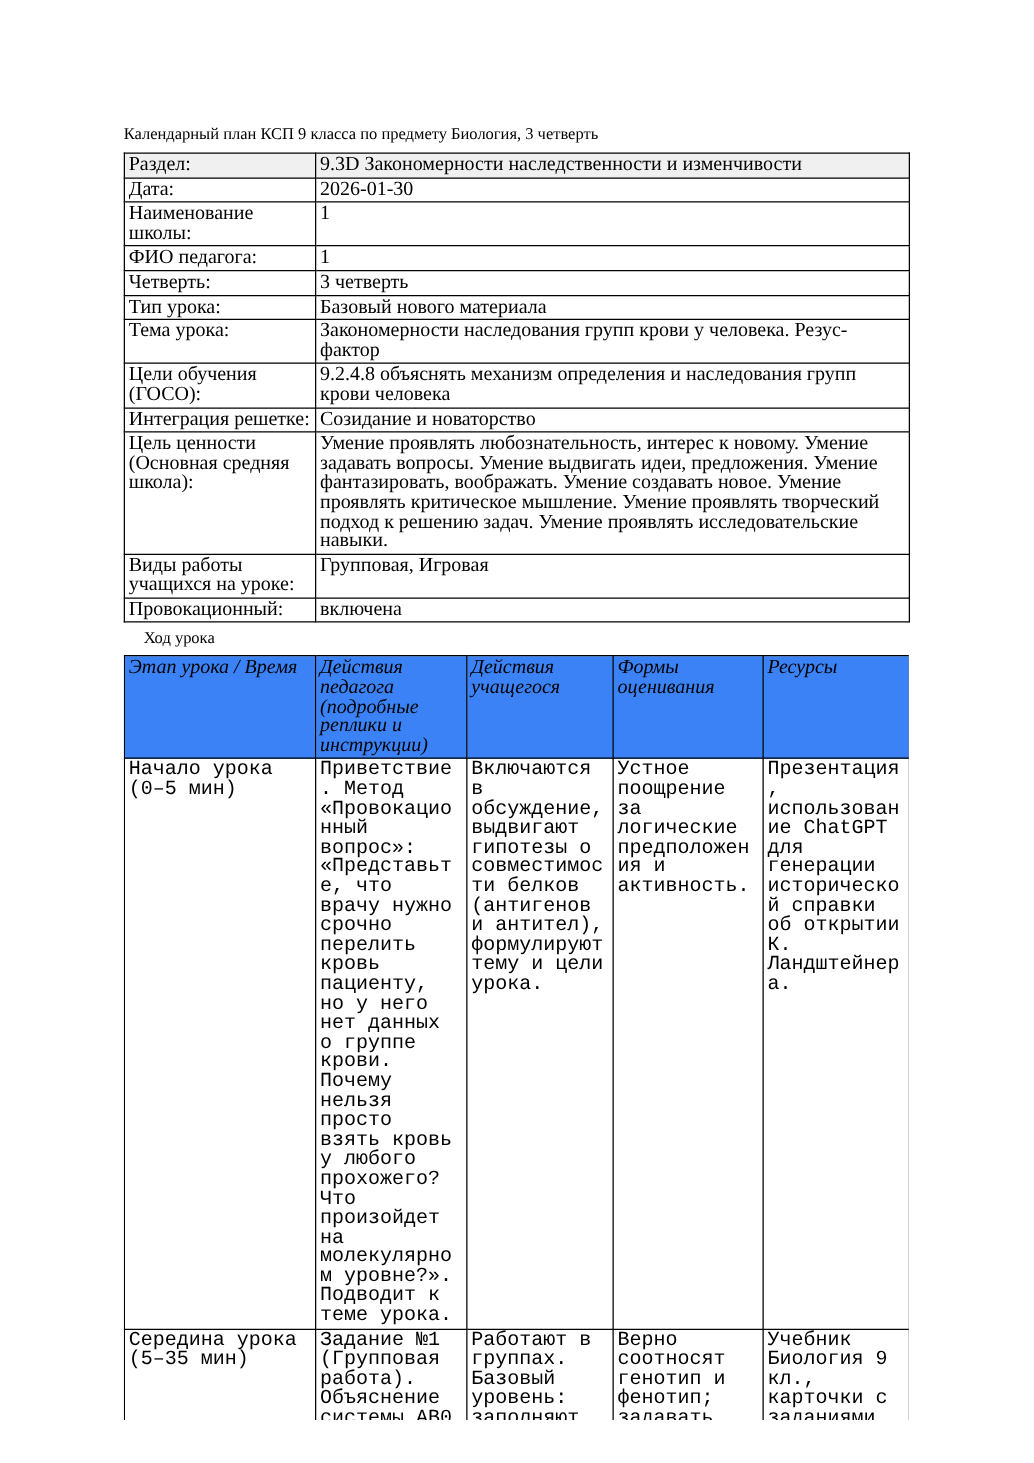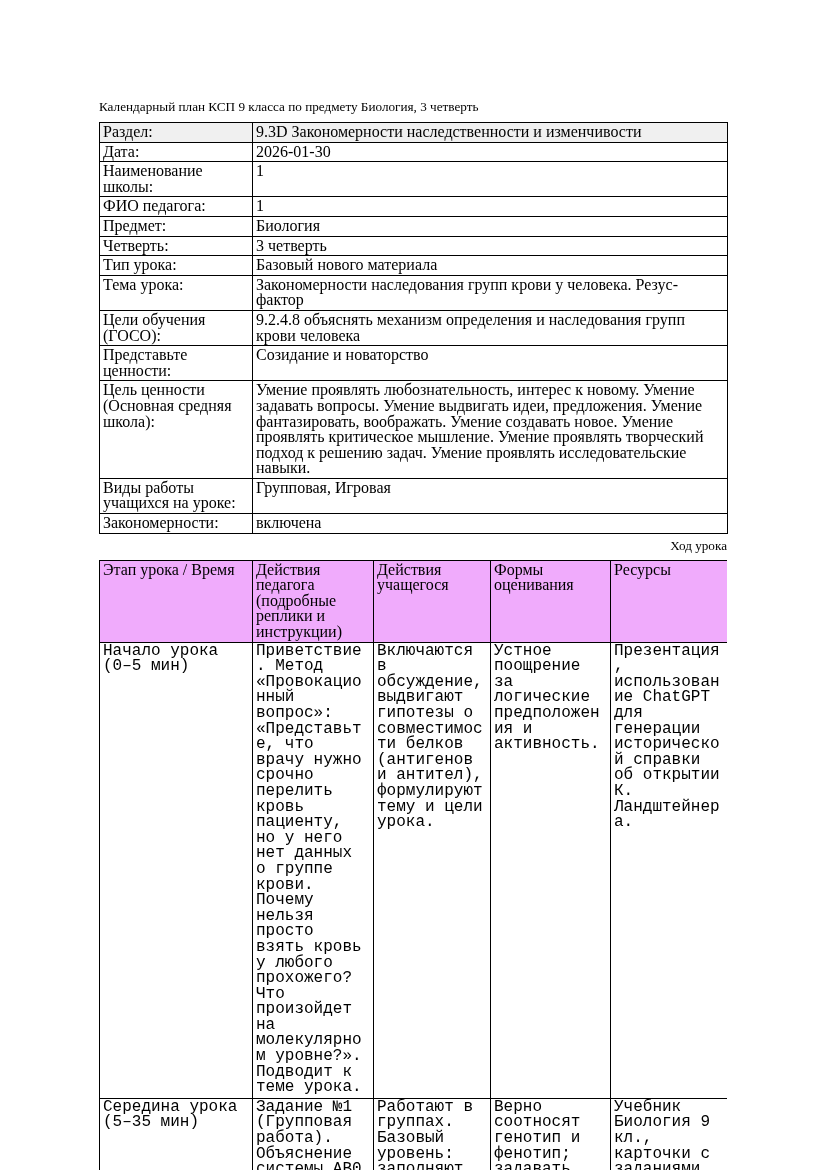--- a/index.html
+++ b/index.html
@@ -57,30 +57,29 @@
 
   
   .info-table col.k { width: 153px; }
   .info-table col.v { width: 475px; }
   .info-table tr.shaded td { background: #f0f0f0; }
 
   .section-label {
     font-size: 13.2px;
     line-height: 16px;
     margin: 4px 0 6px 16px;
-    text-align: right;
   }
 
   
   .flow-table col.c1 { width: 153px; }
   .flow-table col.c2 { width: 121px; }
   .flow-table col.c3 { width: 117px; }
   .flow-table col.c4 { width: 120px; }
   .flow-table col.c5 { width: 117px; }
-  .flow-table thead td { background: #f0abfc; }
+  .flow-table thead td { background: #3b82f6; font-style: italic; }
   .flow-table td { vertical-align: top; }
   .flow-table .row-body td { height: 258px; font-family: Liberation Mono, monospace; }
   .flow-table .row-body.last td { height: 215px; }
 
   
   .flow-wrap {
     max-height: 612px;
     overflow: hidden;
   }
 </style>
@@ -108,53 +107,49 @@
           </tr>
           <tr>
             <td>Наименование школы:</td>
             <td>1</td>
           </tr>
           <tr>
             <td>ФИО педагога:</td>
             <td>1</td>
           </tr>
           <tr>
-            <td>Предмет:</td>
-            <td>Биология</td>
-          </tr>
-          <tr>
             <td>Четверть:</td>
             <td>3 четверть</td>
           </tr>
           <tr>
             <td>Тип урока:</td>
             <td>Базовый нового материала</td>
           </tr>
           <tr>
             <td>Тема урока:</td>
             <td>Закономерности наследования групп крови у человека. Резус-фактор</td>
           </tr>
           <tr>
             <td>Цели обучения (ГОСО):</td>
             <td>9.2.4.8 объяснять механизм определения и наследования групп крови человека</td>
           </tr>
           <tr>
-            <td>Представьте ценности:</td>
+            <td>Интеграция решетке:</td>
             <td>Созидание и новаторство</td>
           </tr>
           <tr>
             <td>Цель ценности (Основная средняя школа):</td>
             <td>Умение проявлять любознательность, интерес к новому. Умение задавать вопросы. Умение выдвигать идеи, предложения. Умение фантазировать, воображать. Умение создавать новое. Умение проявлять критическое мышление. Умение проявлять творческий подход к решению задач. Умение проявлять исследовательские навыки.</td>
           </tr>
           <tr>
             <td>Виды работы учащихся на уроке:</td>
             <td>Групповая, Игровая</td>
           </tr>
           <tr>
-            <td>Закономерности:</td>
+            <td>Провокационный:</td>
             <td>включена</td>
           </tr>
         </tbody>
     </table>
 
     <div class="section-label">Ход урока</div>
 
     <div class="flow-wrap">
       <table class="flow-table doc-table">
         <colgroup>

